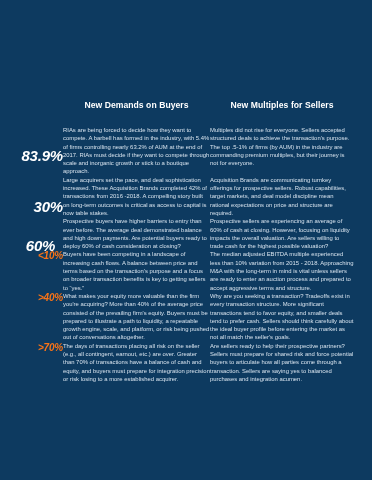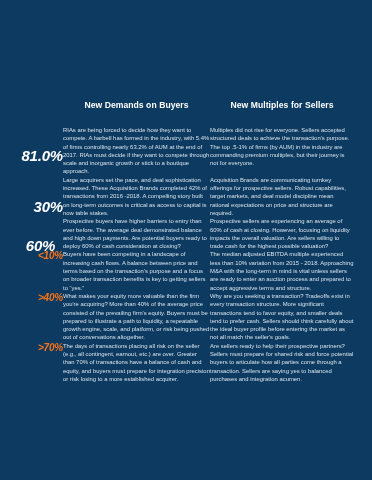--- a/index.html
+++ b/index.html
@@ -149,21 +149,21 @@
     <tbody>
         <tr>
       <th class="hdr-cell hdr-stat"></th>
       <th class="hdr-cell">New Demands on Buyers</th>
       <th class="hdr-cell hdr-last">New Multiples for Sellers</th>
     </tr>
 
     <tr>
       <td class="stat-block-cell" rowspan="3">
         <div class="stat-stack">
-          <div class="stat-line" style="top:21px;">81.0%</div>
+          <div class="stat-line" style="top:21px;">83.9%</div>
           <div class="stat-line" style="top:72px;">30%</div>
           <div class="stat-line" style="top:111px;text-align:center;">60%</div>
         </div>
       </td>
       <td class="body-cell">
         <p>RIAs are being forced to decide how they want to compete. A barbell has formed in the industry, with 5.4% of firms controlling nearly 63.2% of AUM at the end of 2017. RIAs must decide if they want to compete through scale and inorganic growth or stick to a boutique approach.</p>
       </td>
       <td class="body-cell last">
         <p>Multiples did not rise for everyone.  Sellers accepted structured deals to achieve the transaction's purpose. The top .5-1% of firms (by AUM) in the industry are commanding premium multiples, but their journey is not for everyone.</p>
       </td>

